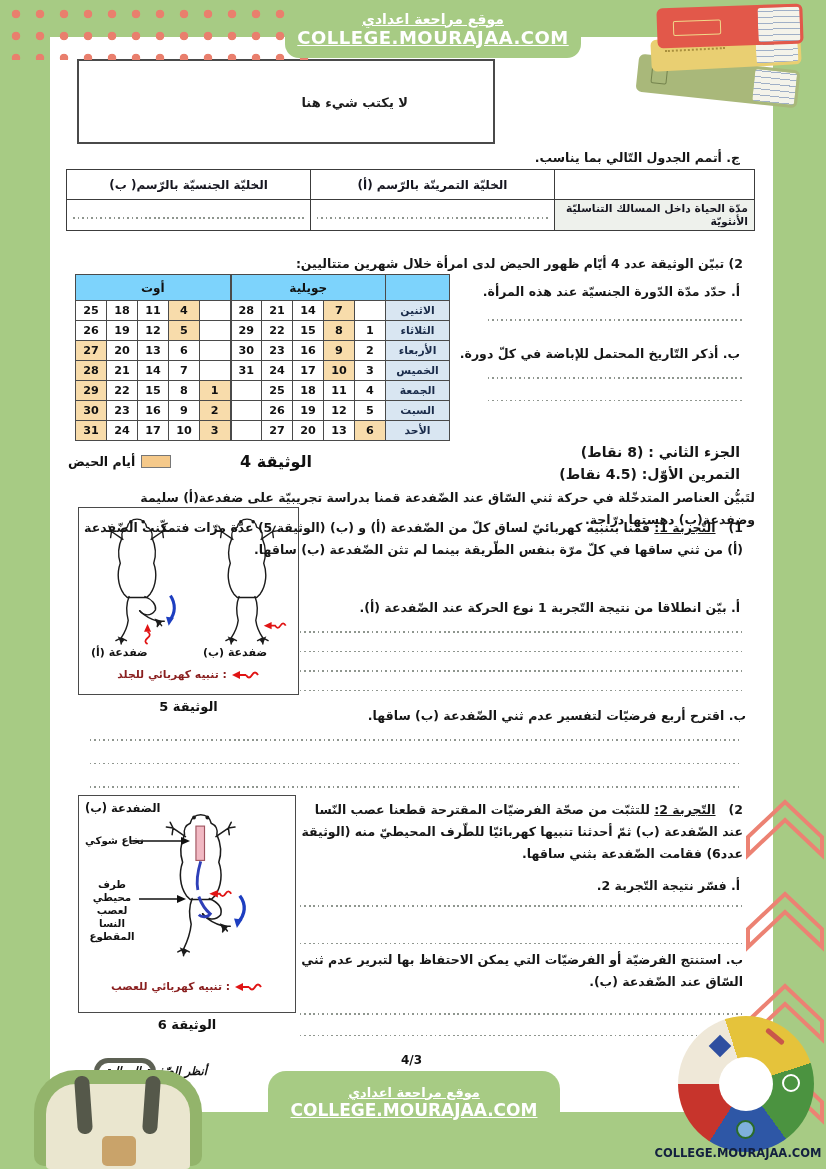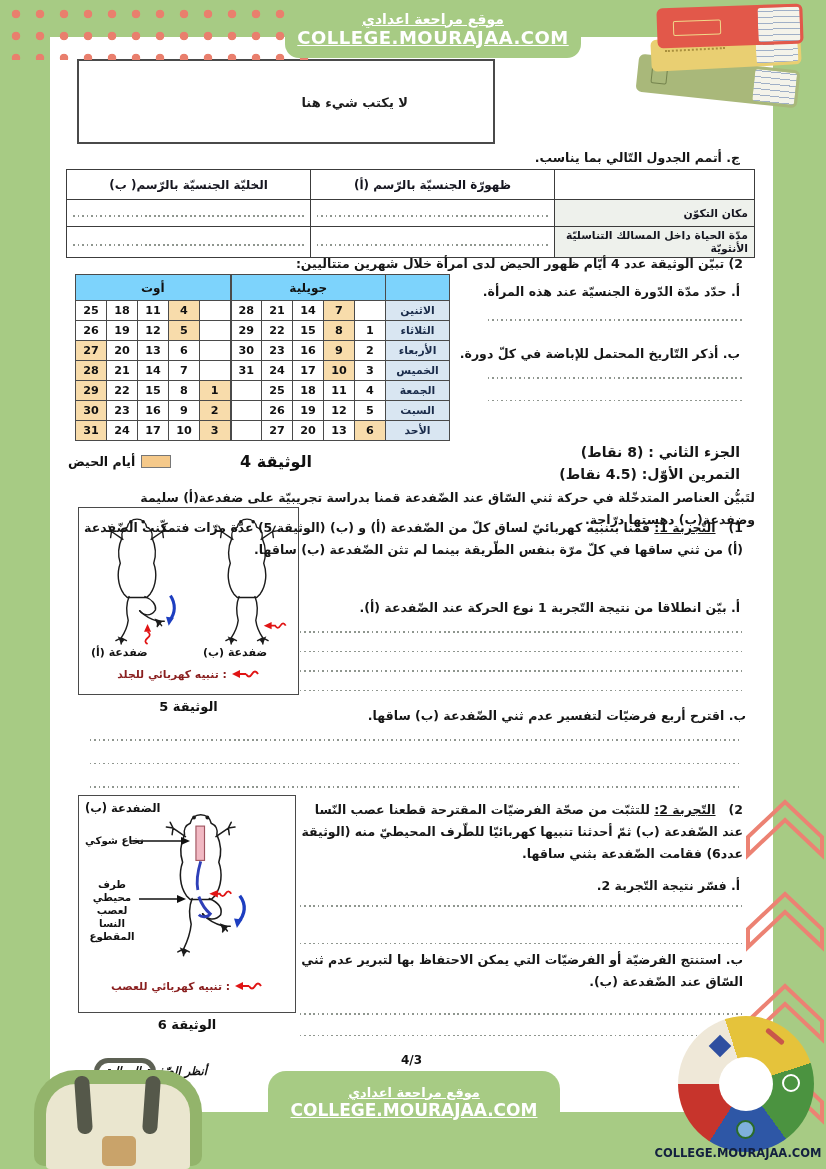--- a/index.html
+++ b/index.html
@@ -80,21 +80,21 @@
   .cal-caption{position:absolute;left:190px;top:415px;width:130px;text-align:left;font-size:16px;font-weight:700;color:#111;}
   .cal-legend{position:absolute;left:18px;top:417px;display:flex;flex-direction:row;align-items:center;gap:6px;direction:rtl;}
   .cal-legend .sw{width:30px;height:13px;background:#f5c98a;border:1px solid #777;}
   .cal-legend .lt{font-size:12.5px;font-weight:700;color:#111;}
   
   .figbox{position:absolute;border:1.4px solid #4a4a4a;background:#fff;}
   .doc5{left:28px;top:470px;width:221px;height:188px;}
   .doc6{left:28px;top:758px;width:218px;height:218px;}
   .figcap{position:absolute;text-align:center;font-size:13px;font-weight:700;color:#111;}
   .flabel{position:absolute;font-size:11px;font-weight:700;color:#111;}
-  .legend-row{position:absolute;left:0;right:0;display:flex;justify-content:center;gap:5px;direction:rtl;}
+  .legend-row{position:absolute;left:0;right:0;display:flex;align-items:center;justify-content:center;gap:5px;direction:rtl;}
   .legend-row .lt{font-size:10.8px;font-weight:700;color:#8a1f1f;}
   .minilabel{position:absolute;font-size:10.3px;font-weight:700;color:#111;line-height:13px;}
   .seenext{position:absolute;left:55px;top:999px;font-size:11.5px;font-weight:700;font-style:italic;color:#111;margin-top:28px;}
   .pagenum{position:absolute;left:0;right:0;top:1016px;text-align:center;font-size:12px;font-weight:700;color:#111;direction:ltr;}
   .dots{position:absolute;}
 </style>
 </head>
 <body>
 
 <div class="canvas">
@@ -109,34 +109,25 @@
 
     <table class="t1" dir="rtl">
       <colgroup>
           <col style="width:200px">
           <col style="width:244px">
           <col style="width:244px">
         </colgroup>
       <thead>
         <tr>
           <th></th>
-          <th>ظهورّة الجنسيّة بالرّسم (أ)</th>
+          <th>الخليّة التمرينّة بالرّسم (أ)</th>
           <th>الخليّة الجنسيّة بالرّسم( ب)</th>
         </tr>
       </thead>
       <tbody>
-        <tr>
-          <td class="lbl">مكان التكوّن</td>
-          <td class="dcell">
-              <div class="dln"></div>
-            </td>
-          <td class="dcell">
-              <div class="dln"></div>
-            </td>
-        </tr>
         <tr>
           <td class="lbl">مدّة الحياة داخل المسالك التناسليّة الأنثويّة</td>
           <td class="dcell">
               <div class="dln"></div>
             </td>
           <td class="dcell">
               <div class="dln"></div>
             </td>
         </tr>
       </tbody>

